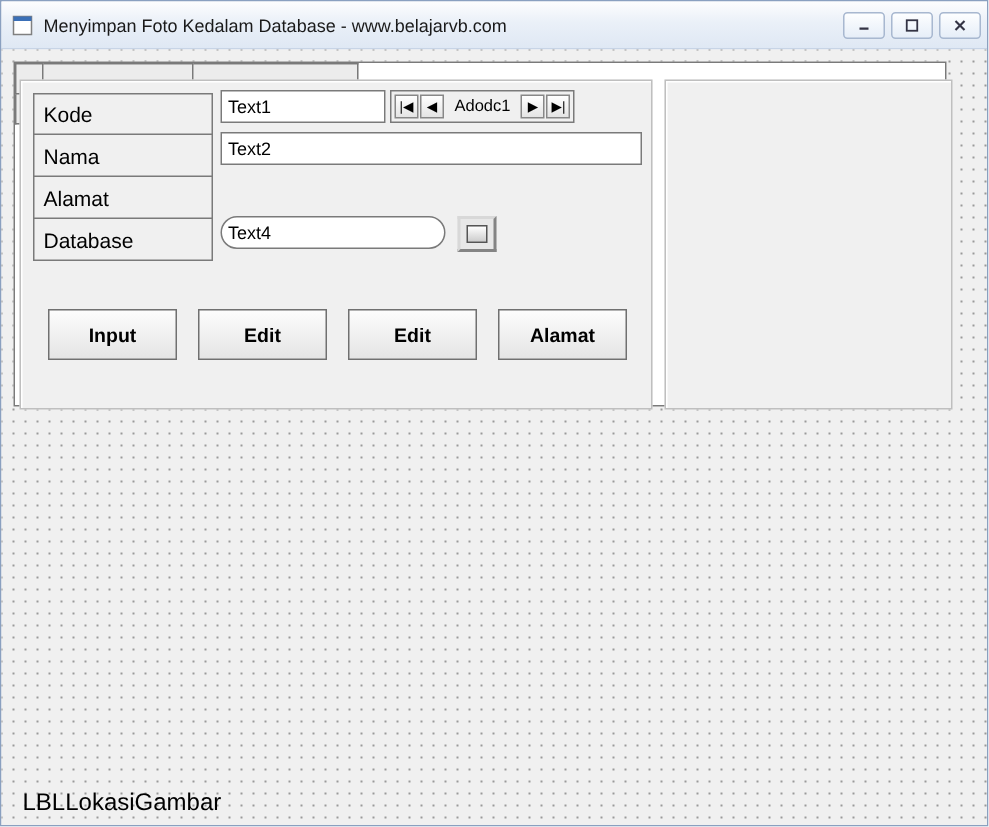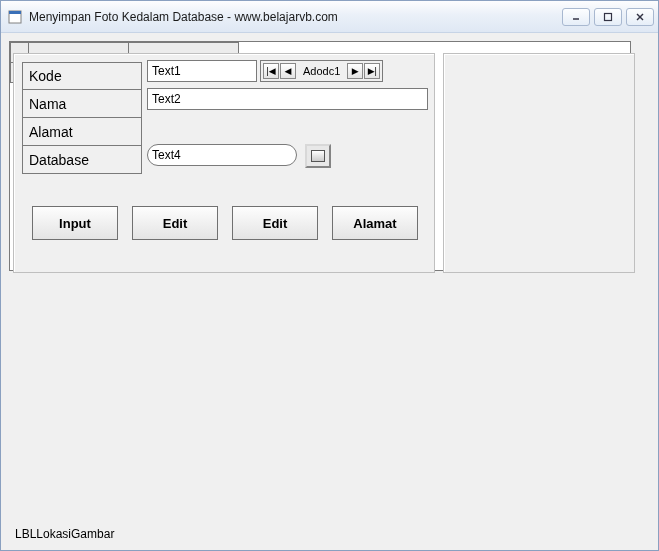--- a/index.html
+++ b/index.html
@@ -186,21 +186,21 @@
     padding: 0;
   }
   .grid .rowhead { width: 18px; background:#ececec; }
   .grid .colhead { background:#ececec; }
   .grid .c1 { width: 100px; }
   .grid .c2 { width: 110px; }
 
   .lbl-lokasi {
     position:absolute;
     left: 14px; top: 494px;
-    font-size: 12px;
+    font-size: 16px;
     color: #000;
   }
 </style>
 </head>
 <body>
 
 <div class="window">
 
   <div class="titlebar">
     <span class="app-icon">

